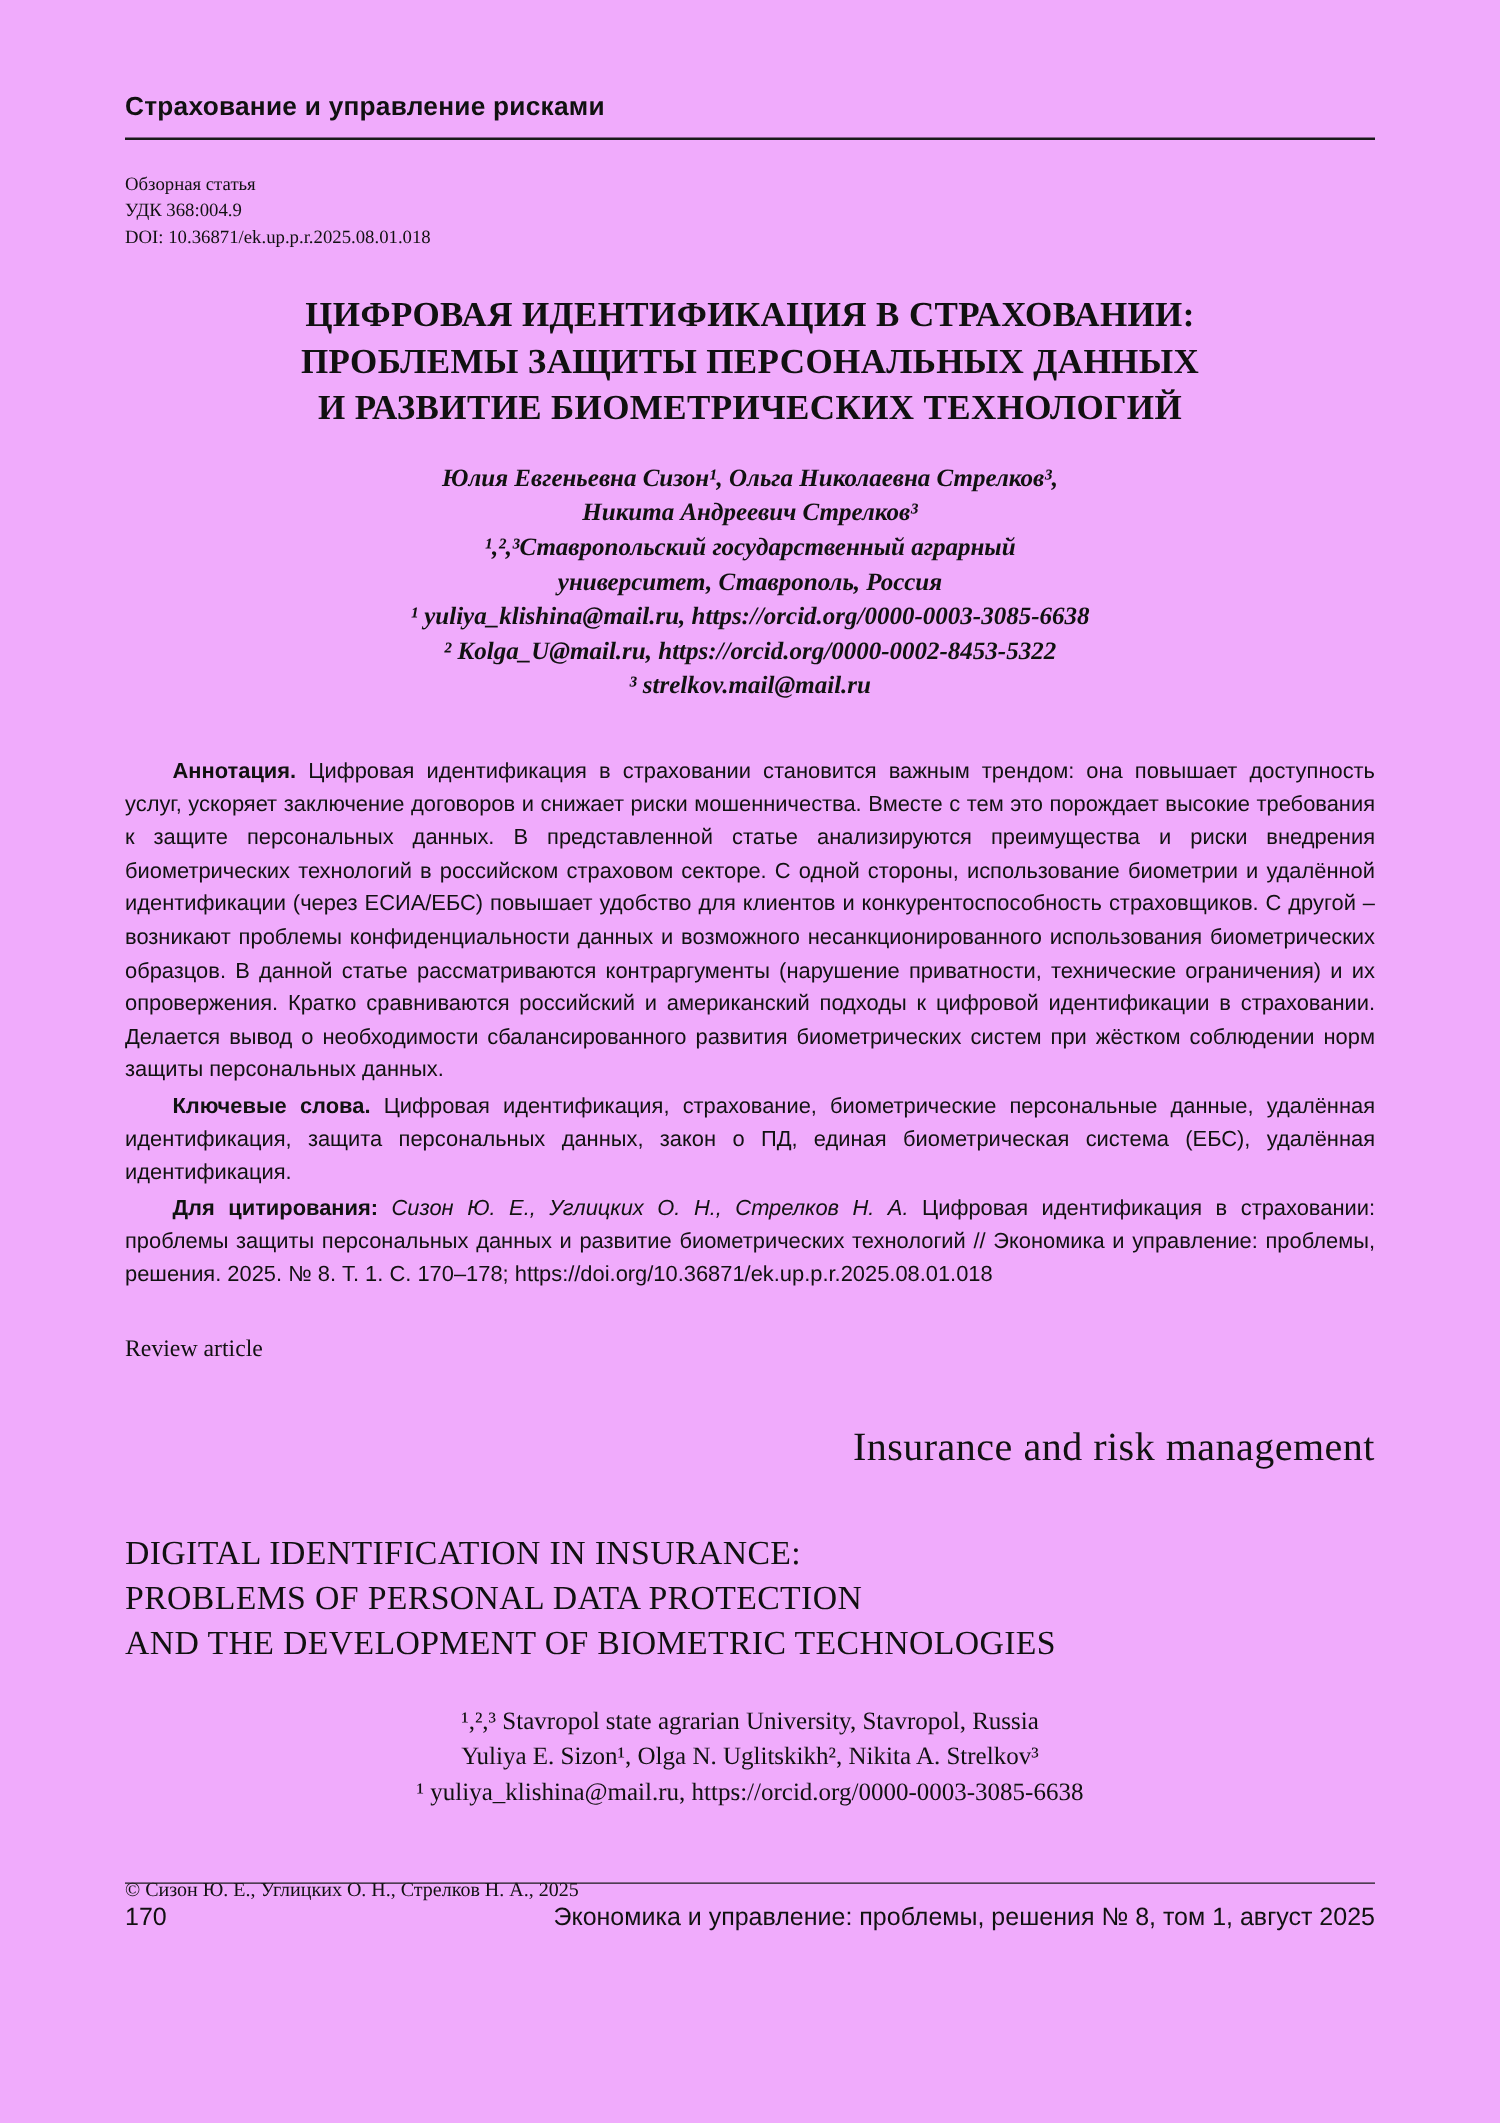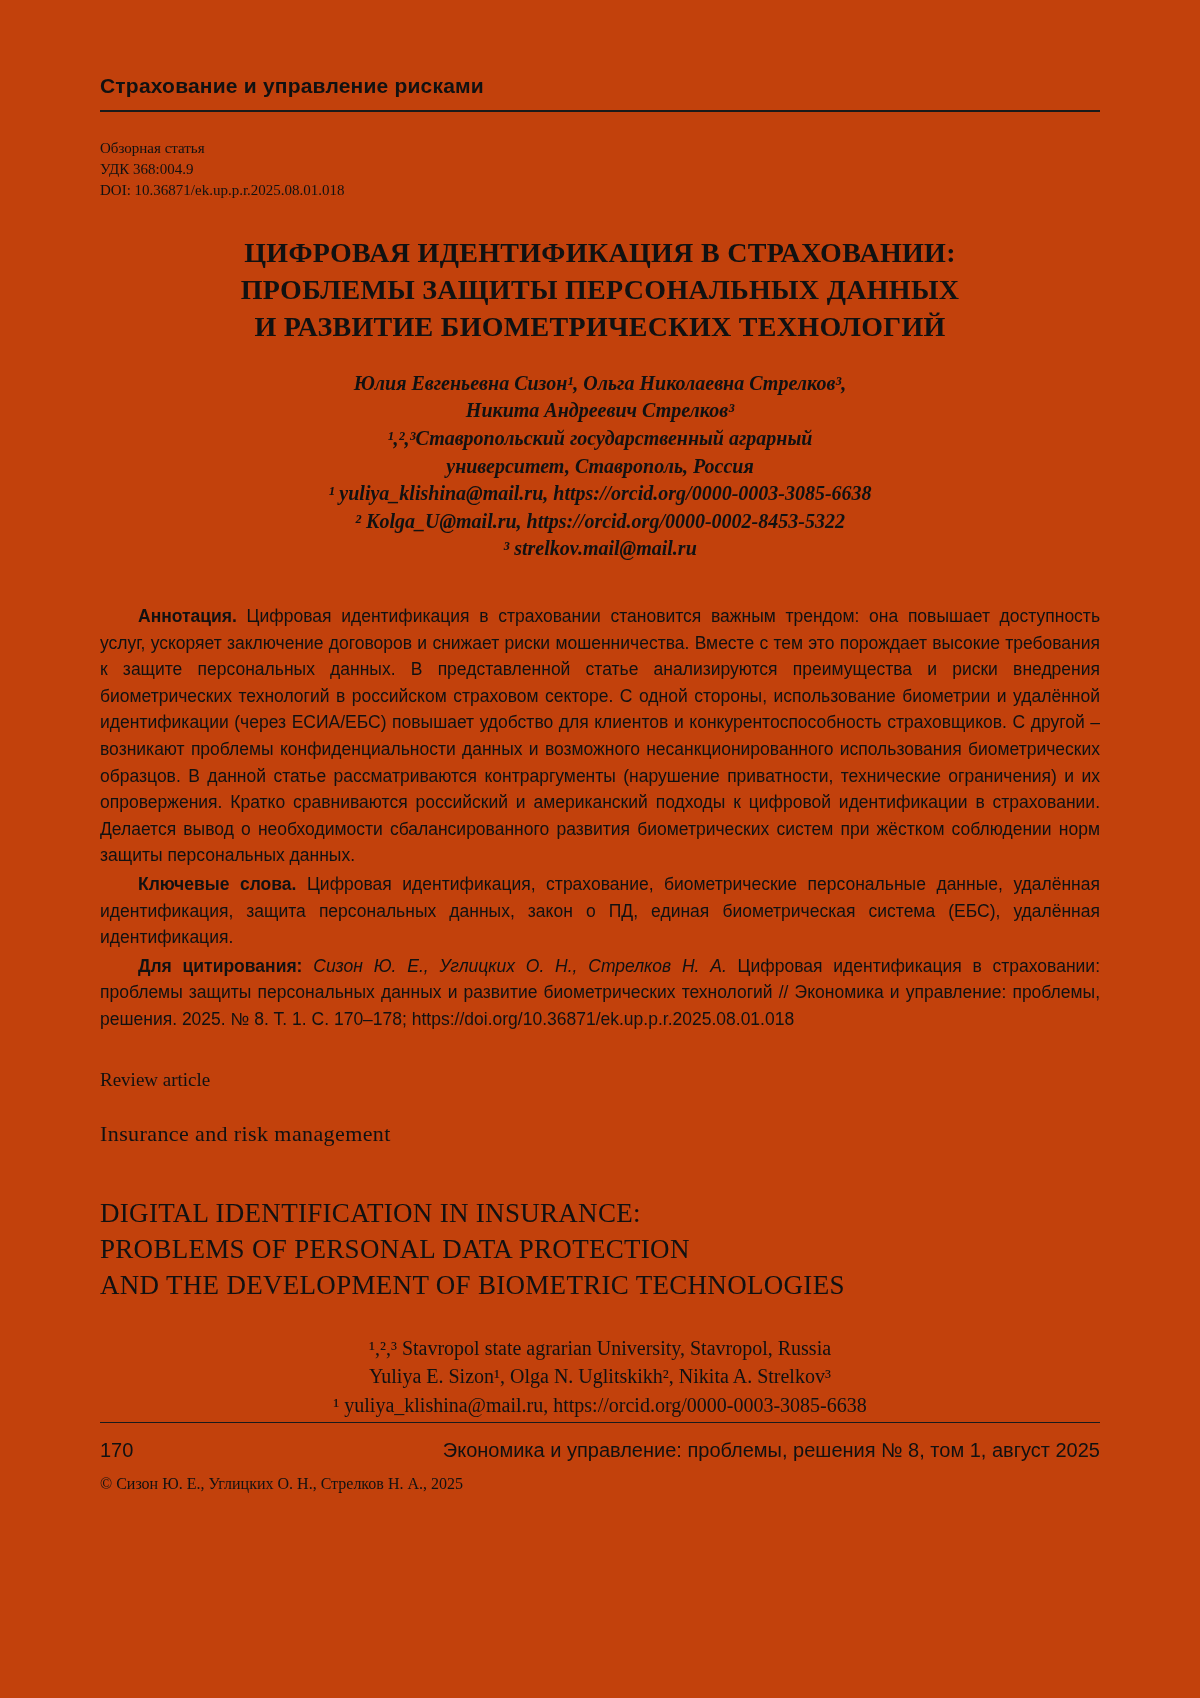--- a/index.html
+++ b/index.html
@@ -5,21 +5,21 @@
   html, body {
     margin: 0;
     padding: 0;
     background: #e8e8e8;
   }
   .page {
     position: relative;
     width: 1200px;
     height: 1698px;
     margin: 0 auto;
-    background: #c2410c;
+    background: #f0abfc;
     box-sizing: border-box;
     padding: 74px 100px 0 100px;
     color: #111;
     font-family: "Liberation Serif", serif;
   }
   
   .running-head {
     font-family: "Liberation Sans", sans-serif;
     font-weight: bold;
     font-size: 21px;
@@ -64,23 +64,23 @@
   .indent { text-indent: 38px; }
   .b { font-weight: bold; }
   .i { font-style: italic; }
   .citation { margin-top: 34px; }
   
   .review-article {
     font-size: 19px;
     margin-top: 36px;
   }
   .section-en {
-    text-align: left;
-    font-size: 22px;
-    margin-top: 30px;
+    text-align: right;
+    font-size: 32px;
+    margin-top: 48px;
     letter-spacing: 0.4px;
   }
   .title-en {
     text-align: left;
     font-size: 27px;
     line-height: 1.35;
     margin-top: 48px;
     letter-spacing: 0.3px;
   }
   .authors-en {
@@ -91,21 +91,21 @@
   }
   .copyright {
     font-size: 16px;
     margin-top: 56px;
   }
   
   .footer {
     position: absolute;
     left: 100px;
     right: 100px;
-    top: 1422px;
+    top: 1506px;
     border-top: 1.5px solid #1a1a1a;
     padding-top: 16px;
     display: flex;
     justify-content: space-between;
     align-items: flex-start;
     font-family: "Liberation Sans", sans-serif;
     font-size: 20px;
   }
 </style>
 </head>

